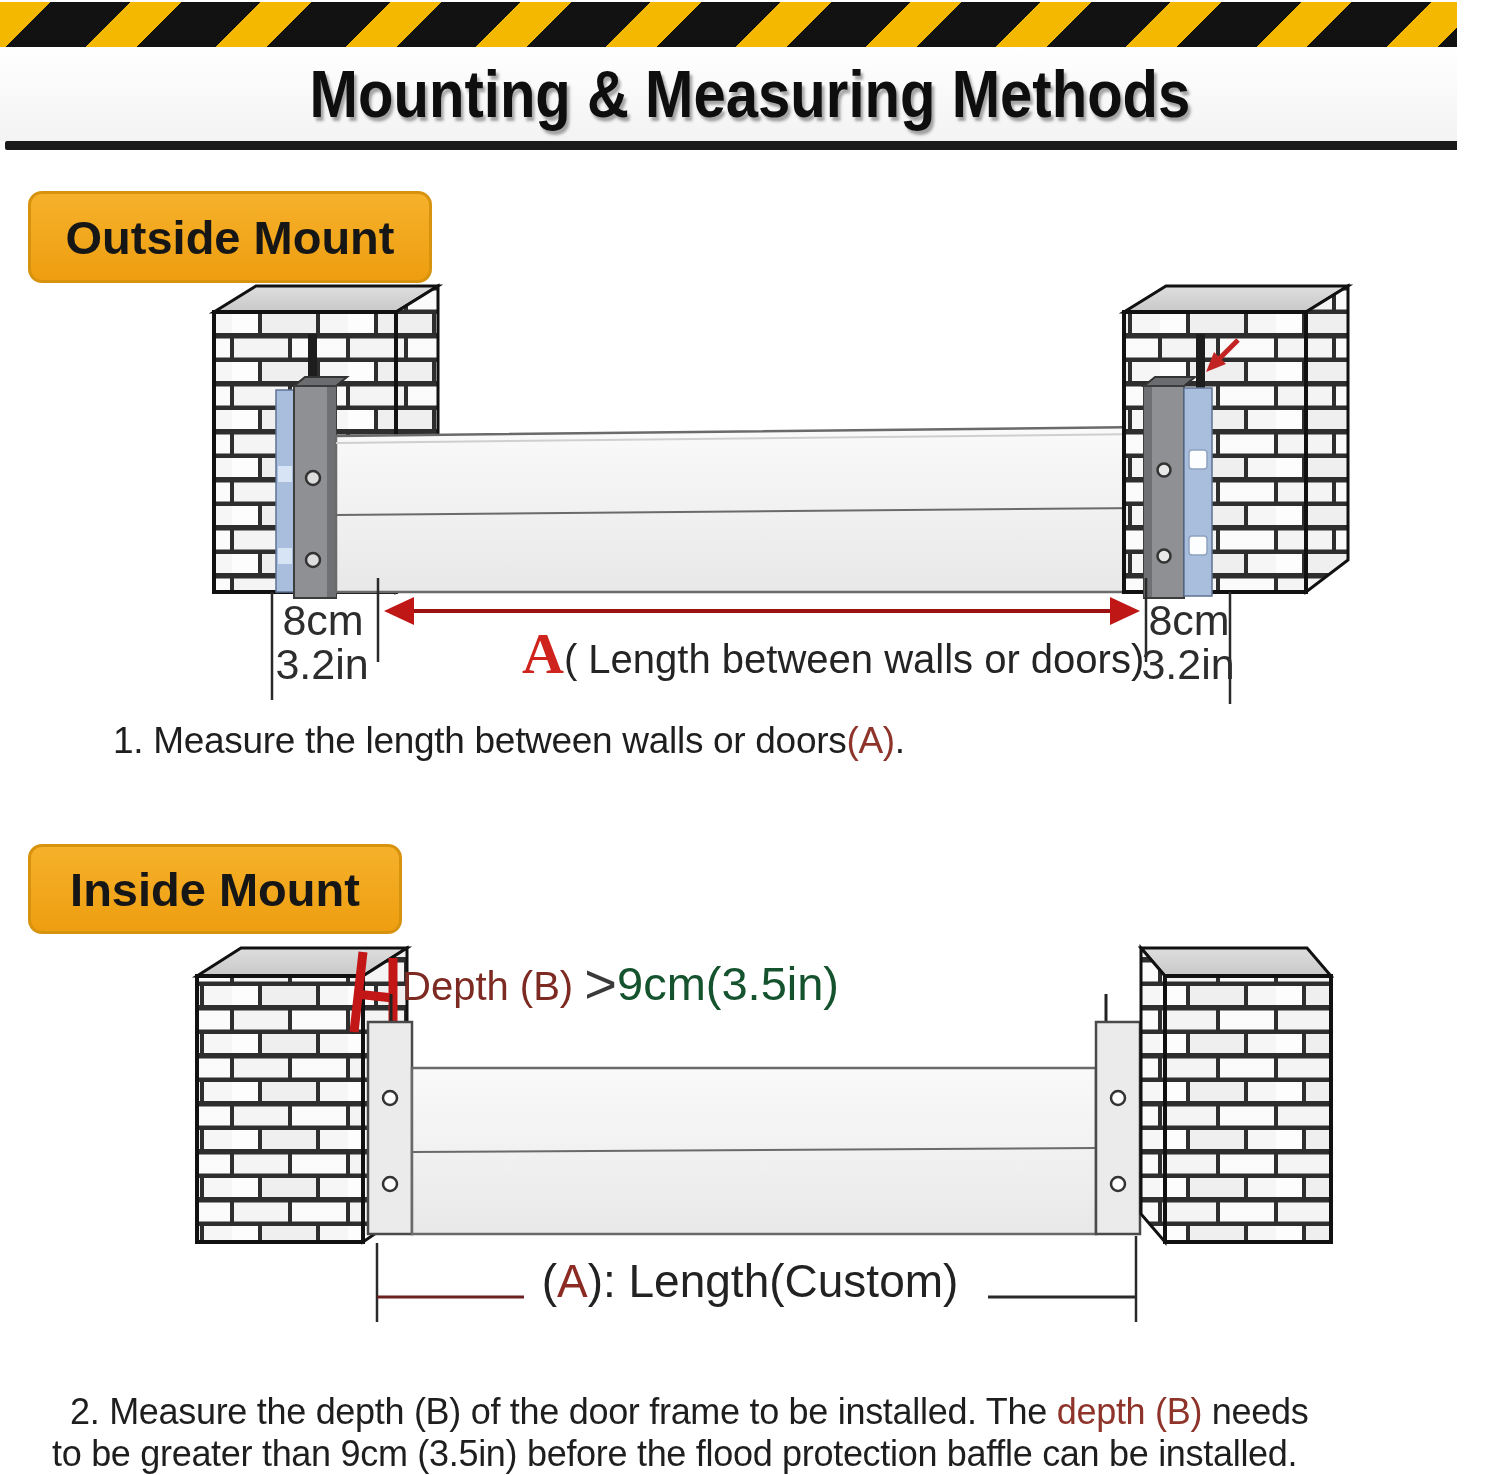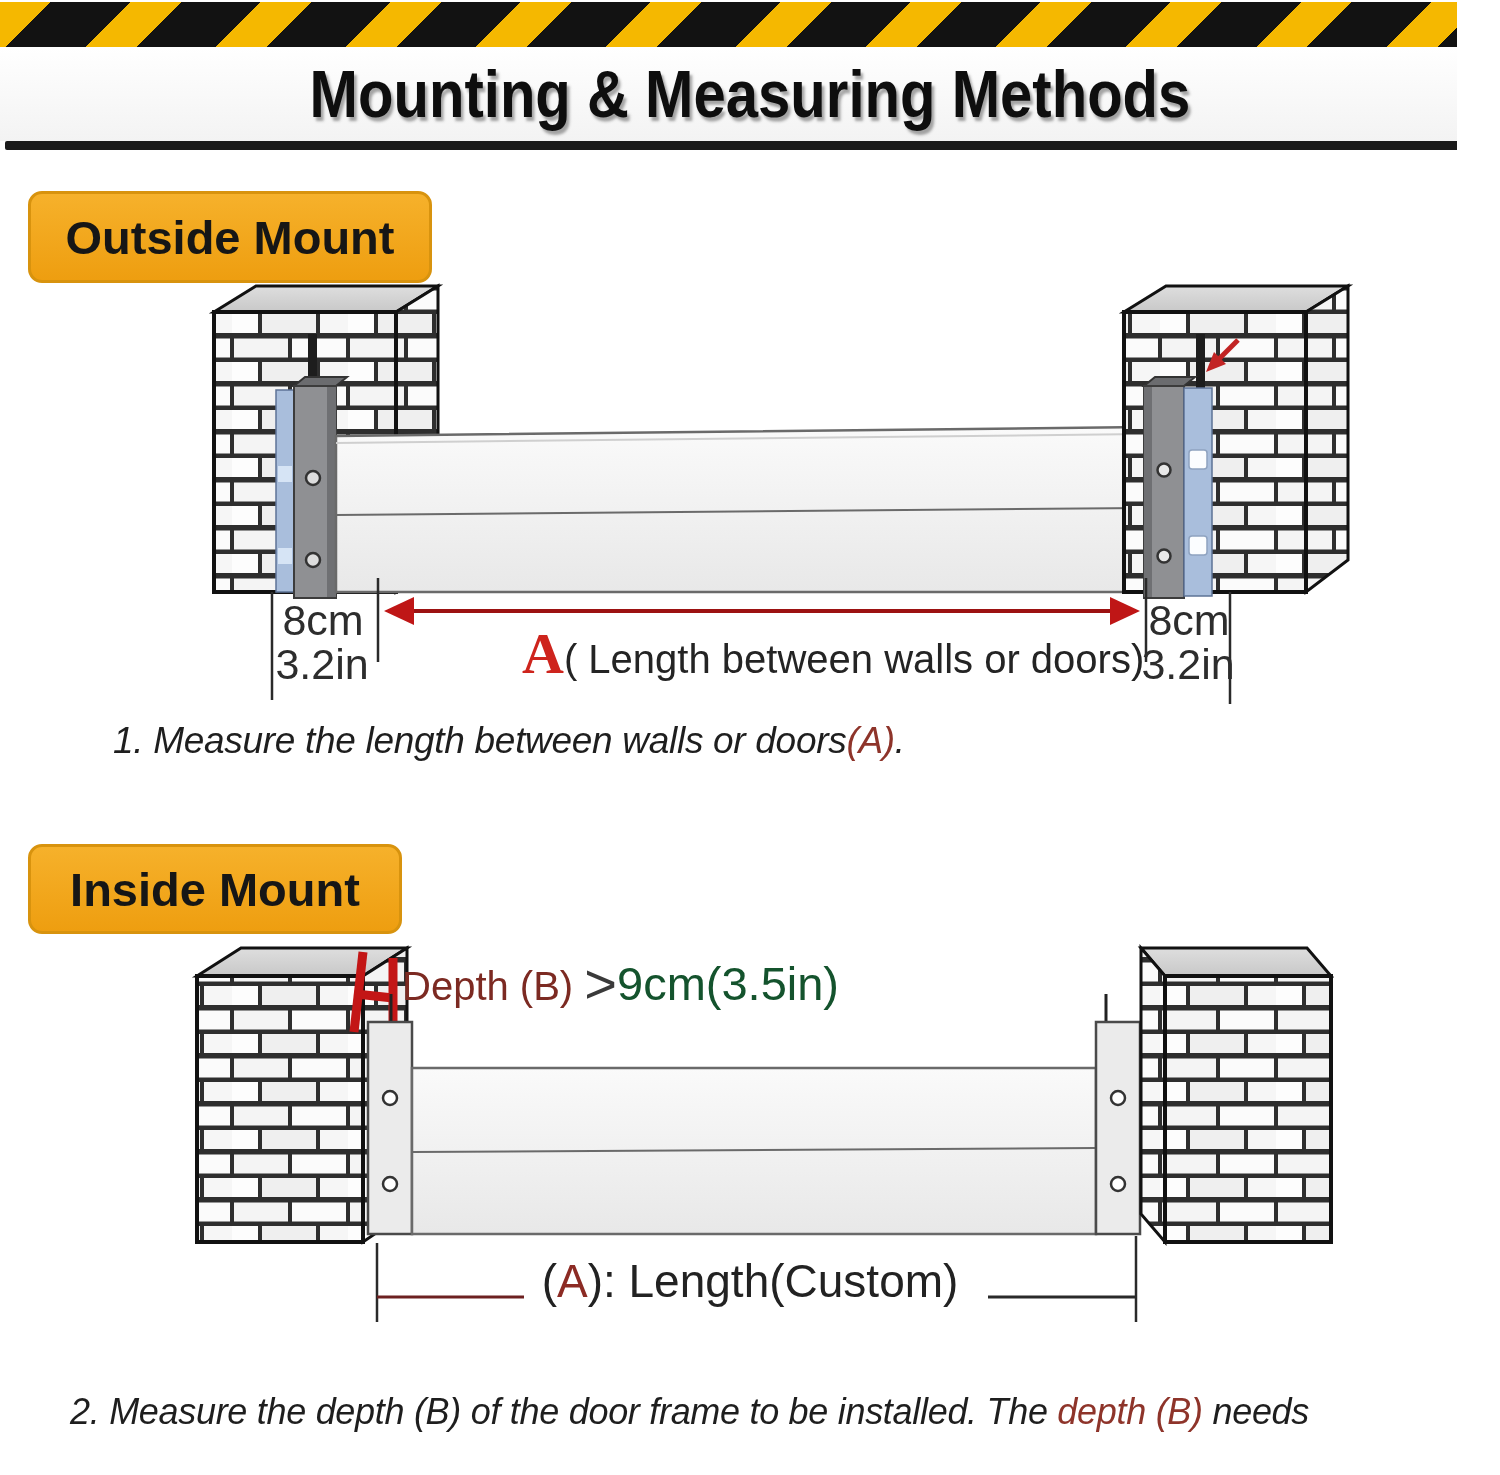--- a/index.html
+++ b/index.html
@@ -47,21 +47,21 @@
   .depth-label { top:948px; left:402px; white-space:nowrap; }
   .depth-label .d1 { font-size:40px; color:#7c2a22; }
   .depth-label .gt { font-size:56px; color:#3a3a3a; position:relative; top:3px; }
   .depth-label .d2 { font-size:47px; color:#14532d; }
 
   .length-label { top:1254px; left:450px; width:600px; text-align:center;
     font-size:46px; color:#222222; white-space:nowrap; }
   .length-label .var { color:#8c2b24; }
 
   
-  .step { font-size:37px; color:#1e1e1e; white-space:nowrap; letter-spacing:-0.3px;font-style:italic; }
+  .step { font-size:37px; color:#1e1e1e; white-space:nowrap; letter-spacing:-0.3px; }
   .red  { color:#8e342a; }
   .step-o1 { top:720px;  left:113px; }
   .step-o2 { top:772px;  left:113px; }
   .step-i1 { top:1336px; left:97px;  }
   .step-i2 { top:1391px; left:70px;  font-size:36px; }
   .step-i3 { top:1433px; left:52px;  font-size:36px; }
 
   svg { position:absolute; top:0; left:0; }
 </style>
 </head>
@@ -232,14 +232,15 @@
     <span class="d1">Depth (B) </span><span class="gt">&gt;</span><span class="d2">9cm(3.5in)</span>
   </div>
 
   <div class="abs length-label">
     <span>(</span><span class="var">A</span><span>): Length(Custom)</span>
   </div>
 
   <div class="abs step step-i2">
     <span>2. Measure the depth (B) of the door frame to be installed. The </span><span class="red">depth (B)</span><span> needs</span>
   </div>
+  <div class="abs step step-i3">to be greater than 9cm (3.5in) before the flood protection baffle can be installed.</div>
 
 </div>
 
 </body></html>

